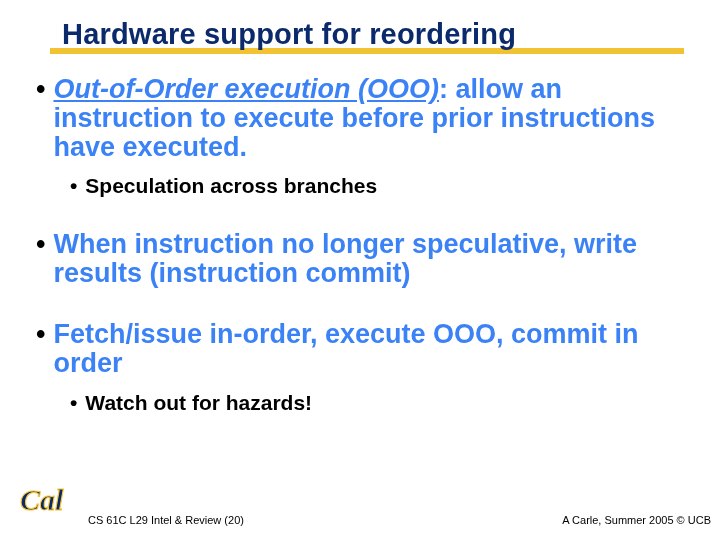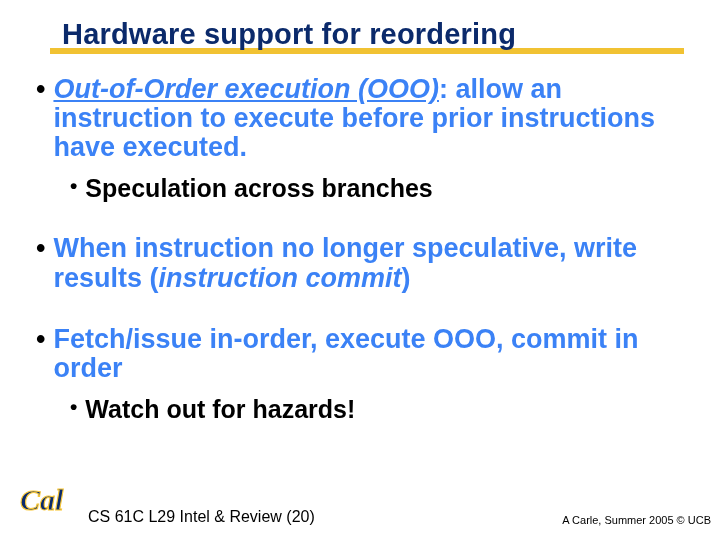--- a/index.html
+++ b/index.html
@@ -6,28 +6,28 @@
   html, body { width: 720px; height: 540px; overflow: hidden; font-family: Arial, Helvetica, sans-serif; background: #fff; }
   .slide { position: relative; width: 712px; height: 540px; background: #fff; }
   .title-wrap { position: relative; padding: 18px 0 0 62px; }
   .title-underline-yellow { position: absolute; left: 50px; right: 28px; top: 48px; height: 6px; background: #f1c232; z-index: 0; }
   .title { position: relative; z-index: 1; font-size: 29px; font-weight: bold; color: #0b2a6b; letter-spacing: 0.2px; }
   .body { padding: 14px 36px 0 36px; }
   .b1 { display: flex; align-items: flex-start; margin-top: 10px; }
   .b1 .bullet { font-size: 27px; font-weight: bold; color: #000; line-height: 1.05; margin-right: 8px; }
   .b1 .text { font-size: 27px; font-weight: bold; color: #3b82f6; line-height: 1.08; }
   .b1 .text .ital-under { font-style: italic; text-decoration: underline; }
-  .b1 .text .ital { font-style: italic; }
+  .b1 .text .ital { }
   .b2 { display: flex; align-items: flex-start; margin: 12px 0 0 34px; }
   .b2 .bullet { font-size: 21px; font-weight: bold; color: #000; line-height: 1.1; margin-right: 8px; }
-  .b2 .text { font-size: 25px; font-weight: bold; color: #000; line-height: 1.12; }
+  .b2 .text { font-size: 21px; font-weight: bold; color: #000; line-height: 1.12; }
   .gap-lg { height: 22px; }
   .footer { position: absolute; left: 0; right: 0; bottom: 8px; height: 56px; }
   .logo { position: absolute; left: 18px; bottom: 8px; }
-  .footer-left { position: absolute; left: 88px; bottom: 6px; font-size: 16px; color: #000; }
+  .footer-left { position: absolute; left: 88px; bottom: 6px; font-size: 11px; color: #000; }
   .footer-right { position: absolute; right: 1px; bottom: 6px; font-size: 11px; color: #000; }
 </style>
 </head>
 <body>
 
 <div class="slide">
 
   <div class="title-wrap">
     <div class="title-underline-yellow"></div>
     <h1 class="title">Hardware support for reordering</h1>

